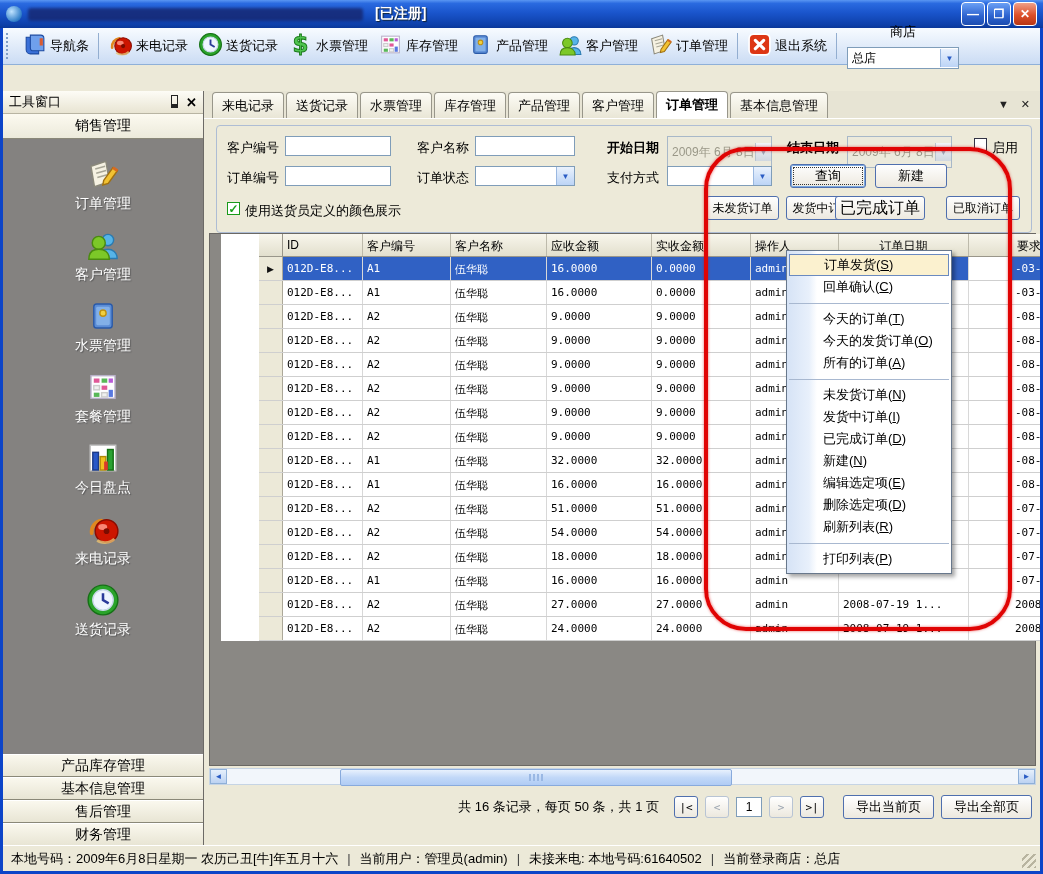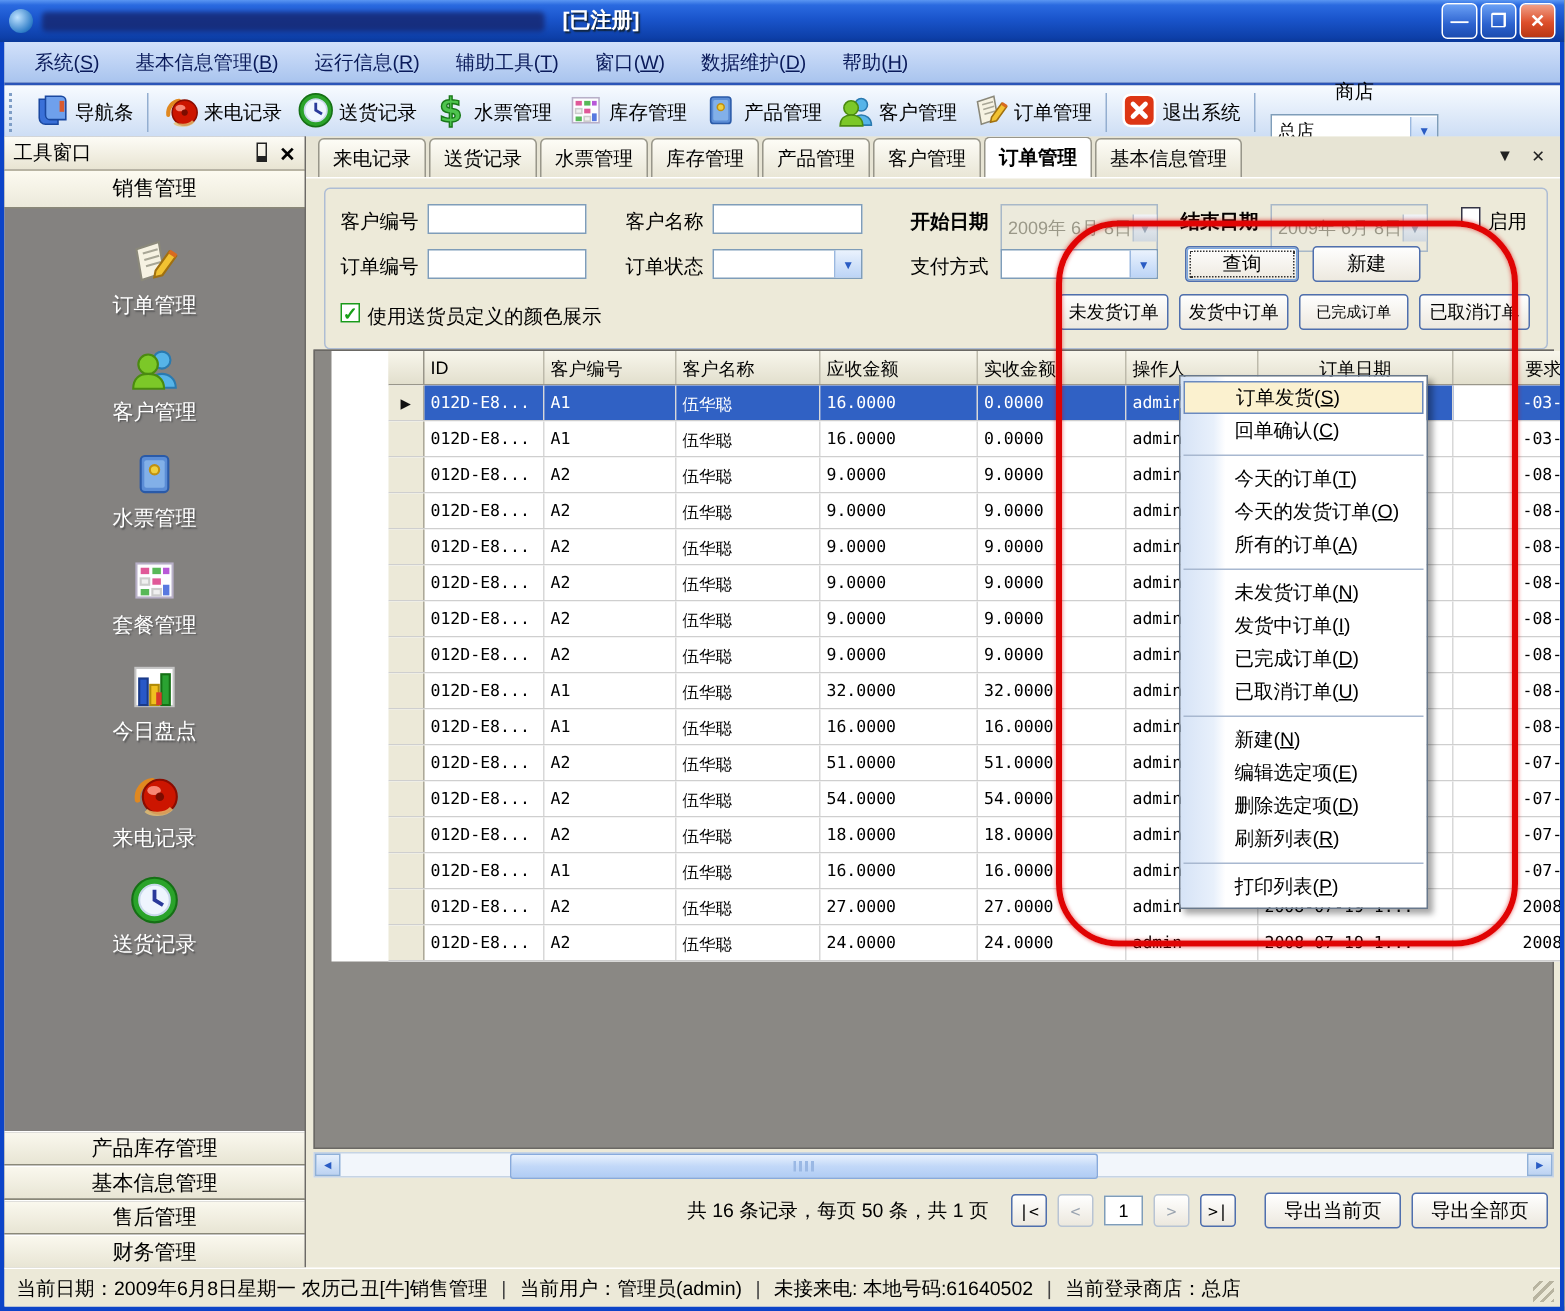--- a/index.html
+++ b/index.html
@@ -213,30 +213,20 @@
     <div class="regtext">[已注册]</div>
     <div class="winbtns">
       <div class="wbtn">—</div>
       <div class="wbtn">❒</div>
       <div class="wbtn close">✕</div>
     </div>
   </div>
 
   <div class="frame">
 
-    <div class="menubar">
-
-    <span class="mitem ak">系统(<u>S</u>)</span>
-        <span class="mitem ak">基本信息管理(<u>B</u>)</span>
-        <span class="mitem ak">运行信息(<u>R</u>)</span>
-        <span class="mitem ak">辅助工具(<u>T</u>)</span>
-        <span class="mitem ak">窗口(<u>W</u>)</span>
-        <span class="mitem ak">数据维护(<u>D</u>)</span>
-        <span class="mitem ak">帮助(<u>H</u>)</span>
-      </div>
 
     <div class="toolbar">
       <div class="tgrip"></div>
       <div class="tbtn">
         <span><svg viewBox="0 0 24 24">
               <use href="#i-book"></use>
             </svg></span>
         <span>导航条</span>
       </div>
       <div class="tsep"></div>
@@ -411,21 +401,21 @@
             <span class="val"></span>
             <span class="arrow">▼</span>
           </div>
           <div class="xpbtn focus" style="left:573px;top:38px;width:76px">查询</div>
           <div class="xpbtn" style="left:658px;top:38px;width:72px">新建</div>
 
           <span class="cb" style="left:10px;top:76px">✓</span>
           <span class="fl" style="left:28px;top:76px">使用送货员定义的颜色展示</span>
           <div class="xpbtn" style="left:489px;top:70px;width:73px;font-size:12px">未发货订单</div>
           <div class="xpbtn" style="left:569px;top:70px;width:73px;font-size:12px">发货中订单</div>
-          <div class="xpbtn" style="left:649px;top:70px;width:73px;font-size:10px">已完成订单</div>
+          <div class="xpbtn" style="left:618px;top:70px;width:90px;font-size:16px">已完成订单</div>
           <div class="xpbtn" style="left:729px;top:70px;width:74px;font-size:12px">已取消订单</div>
         </div>
 
         <div class="gridzone">
           <div class="grid">
             <div class="hrow">
               <div class="selhead"></div>
               <div class="hcell c0">ID</div>
               <div class="hcell c1">客户编号</div>
               <div class="hcell c2">客户名称</div>
@@ -620,21 +610,20 @@
         <div class="cmenu">
 
         <div class="mi ak highlight">订单发货(<u>S</u>)</div>
             <div class="mi ak sep">回单确认(<u>C</u>)</div>
             <div class="mi ak">今天的订单(<u>T</u>)</div>
             <div class="mi ak">今天的发货订单(<u>O</u>)</div>
             <div class="mi ak sep">所有的订单(<u>A</u>)</div>
             <div class="mi ak">未发货订单(<u>N</u>)</div>
             <div class="mi ak">发货中订单(<u>I</u>)</div>
             <div class="mi ak">已完成订单(<u>D</u>)</div>
-            <div class="mi ak sep">已取消订单(<u>U</u>)</div>
             <div class="mi ak">新建(<u>N</u>)</div>
             <div class="mi ak">编辑选定项(<u>E</u>)</div>
             <div class="mi ak">删除选定项(<u>D</u>)</div>
             <div class="mi ak sep">刷新列表(<u>R</u>)</div>
             <div class="mi ak">打印列表(<u>P</u>)</div>
           </div>
 
         <div class="hscroll">
           <div class="sarrow">◄</div>
           <div class="sthumb"></div>
@@ -652,21 +641,21 @@
           <div class="expbtn">导出全部页</div>
         </div>
 
         <div class="annotation"></div>
 
       </div>
     </div>
 
     <div class="statusbar">
 
-    <span class="seg">当前日期：2009年6月8日星期一 农历己丑[牛]销售管理</span>
+    <span class="seg">本地号码：2009年6月8日星期一 农历己丑[牛]年五月十六</span>
         <span class="seg">当前用户：管理员(admin)</span>
         <span class="seg">未接来电: 本地号码:61640502</span>
         <span class="seg">当前登录商店：总店</span>
       </div>
     <div class="resize-grip" style="position:absolute;right:2px;bottom:3px"></div>
 
   </div>
 </div>
 
 </body></html>

